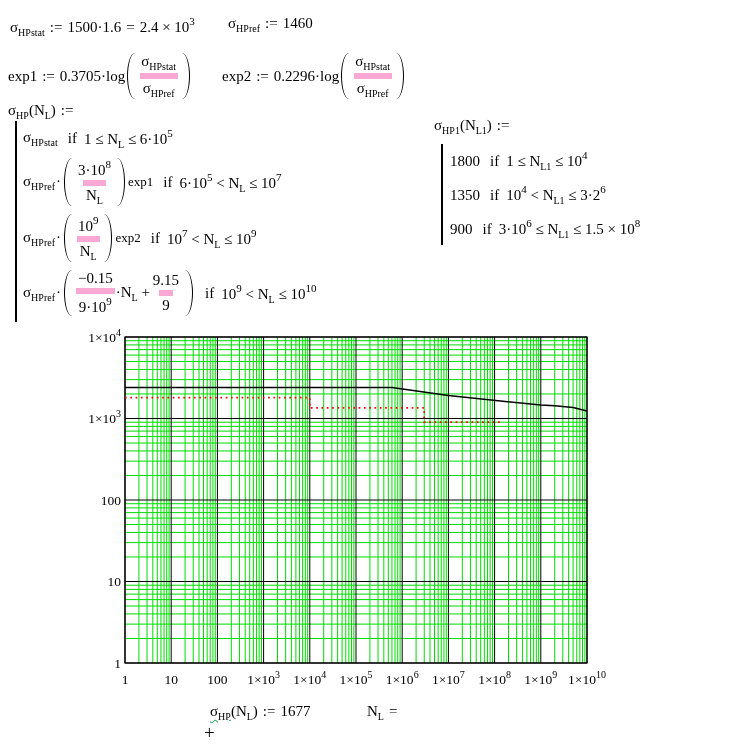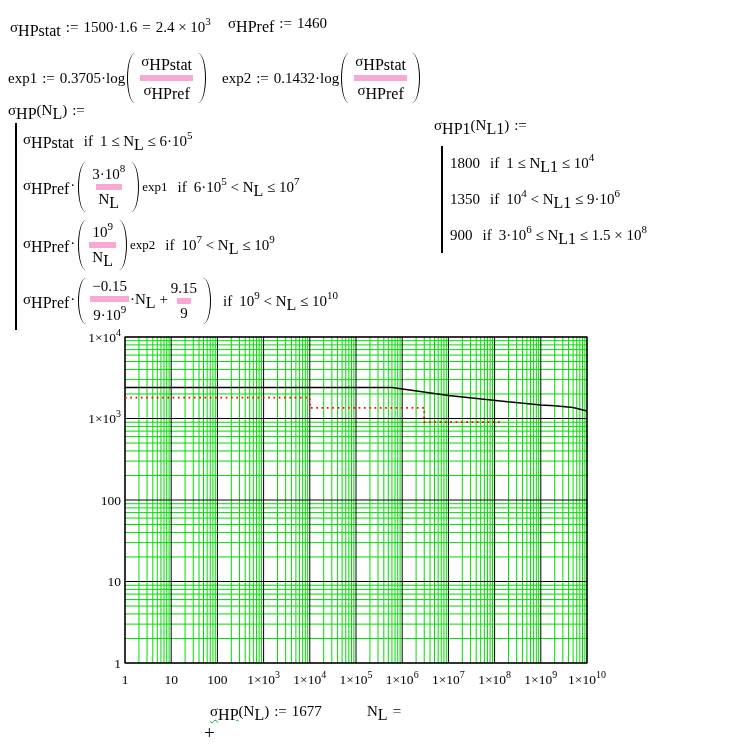--- a/index.html
+++ b/index.html
@@ -1,20 +1,20 @@
 <!DOCTYPE html>
 <html><head>
 <meta charset="utf-8">
 <style>
   html,body{margin:0;padding:0;background:#fff;}
   .page{position:relative;width:745px;height:745px;background:#ffffff;overflow:hidden;
         font-family:"Liberation Serif",serif;color:#000;}
   .eq{position:absolute;font-size:15px;white-space:nowrap;color:#000;}
   .eqf{display:flex;align-items:center;}
-  .sb{font-size:16px;vertical-align:-4px;}
+  .sb{font-size:10px;vertical-align:-4px;}
   .sp{font-size:11px;vertical-align:7px;}
   .op{margin:0 5px;}
   .kw{margin:0 7px 0 10px;font-family:Liberation Serif, serif;}
   .dot{margin:0 1px;}
   
   .fr{display:inline-flex;flex-direction:column;align-items:center;text-align:center;}
   .fr .n{padding:0 3px 1px 3px;}
   .fr .d{border-top:6px solid #f9a8d4;padding:1px 3px 0 3px;}
   
   .grp{display:inline-flex;align-items:center;vertical-align:middle;margin:0 2px;}
@@ -220,21 +220,21 @@
         <span class="n"><span>σ</span><span class="sb">HPstat</span></span>
         <span class="d"><span>σ</span><span class="sb">HPref</span></span>
       </span>
       <span class="rp"></span>
     </span>
   </div>
 
   <div class="eq eqf" style="left:222px;top:53px">
     <span>exp2</span>
     <span class="op">:=</span>
-    <span>0.1432·log</span>
+    <span>0.2296·log</span>
     <span class="grp">
       <span class="lp"></span>
       <span class="fr">
         <span class="n"><span>σ</span><span class="sb">HPstat</span></span>
         <span class="d"><span>σ</span><span class="sb">HPref</span></span>
       </span>
       <span class="rp"></span>
     </span>
   </div>
 
@@ -299,21 +299,21 @@
 
   <div class="eq pw" style="left:434px;top:112px">
     <span class="pw-lhs" style="margin-top:5px">
       <span>σ</span><span class="sb">HP1</span><span>(N</span><span class="sb">L1</span><span>)</span><span class="op">:=</span>
     </span>
     <div class="pw1-body">
       <div class="pw1-row">
         <span>1800</span><span class="kw">if</span><span><span>1 ≤ N</span><span class="sb">L1</span><span> ≤ 10</span><span class="sp">4</span></span>
       </div>
       <div class="pw1-row">
-        <span>1350</span><span class="kw">if</span><span><span>10</span><span class="sp">4</span><span> &lt; N</span><span class="sb">L1</span><span> ≤ 9·10</span><span class="sp">6</span></span>
+        <span>1350</span><span class="kw">if</span><span><span>10</span><span class="sp">4</span><span> &lt; N</span><span class="sb">L1</span><span> ≤ 3·2</span><span class="sp">6</span></span>
       </div>
       <div class="pw1-row">
         <span>900</span><span class="kw">if</span><span><span>3·10</span><span class="sp">6</span><span> ≤ N</span><span class="sb">L1</span><span> ≤ 1.5 × 10</span><span class="sp">8</span></span>
       </div>
     </div>
   </div>
 
   <div class="eq" style="left:210px;top:703px">
     <span class="squig"><span>σ</span><span class="sb">HP</span></span><span>(N</span><span class="sb">L</span><span>)</span><span class="op">:=</span><span>1677</span>
   </div>

